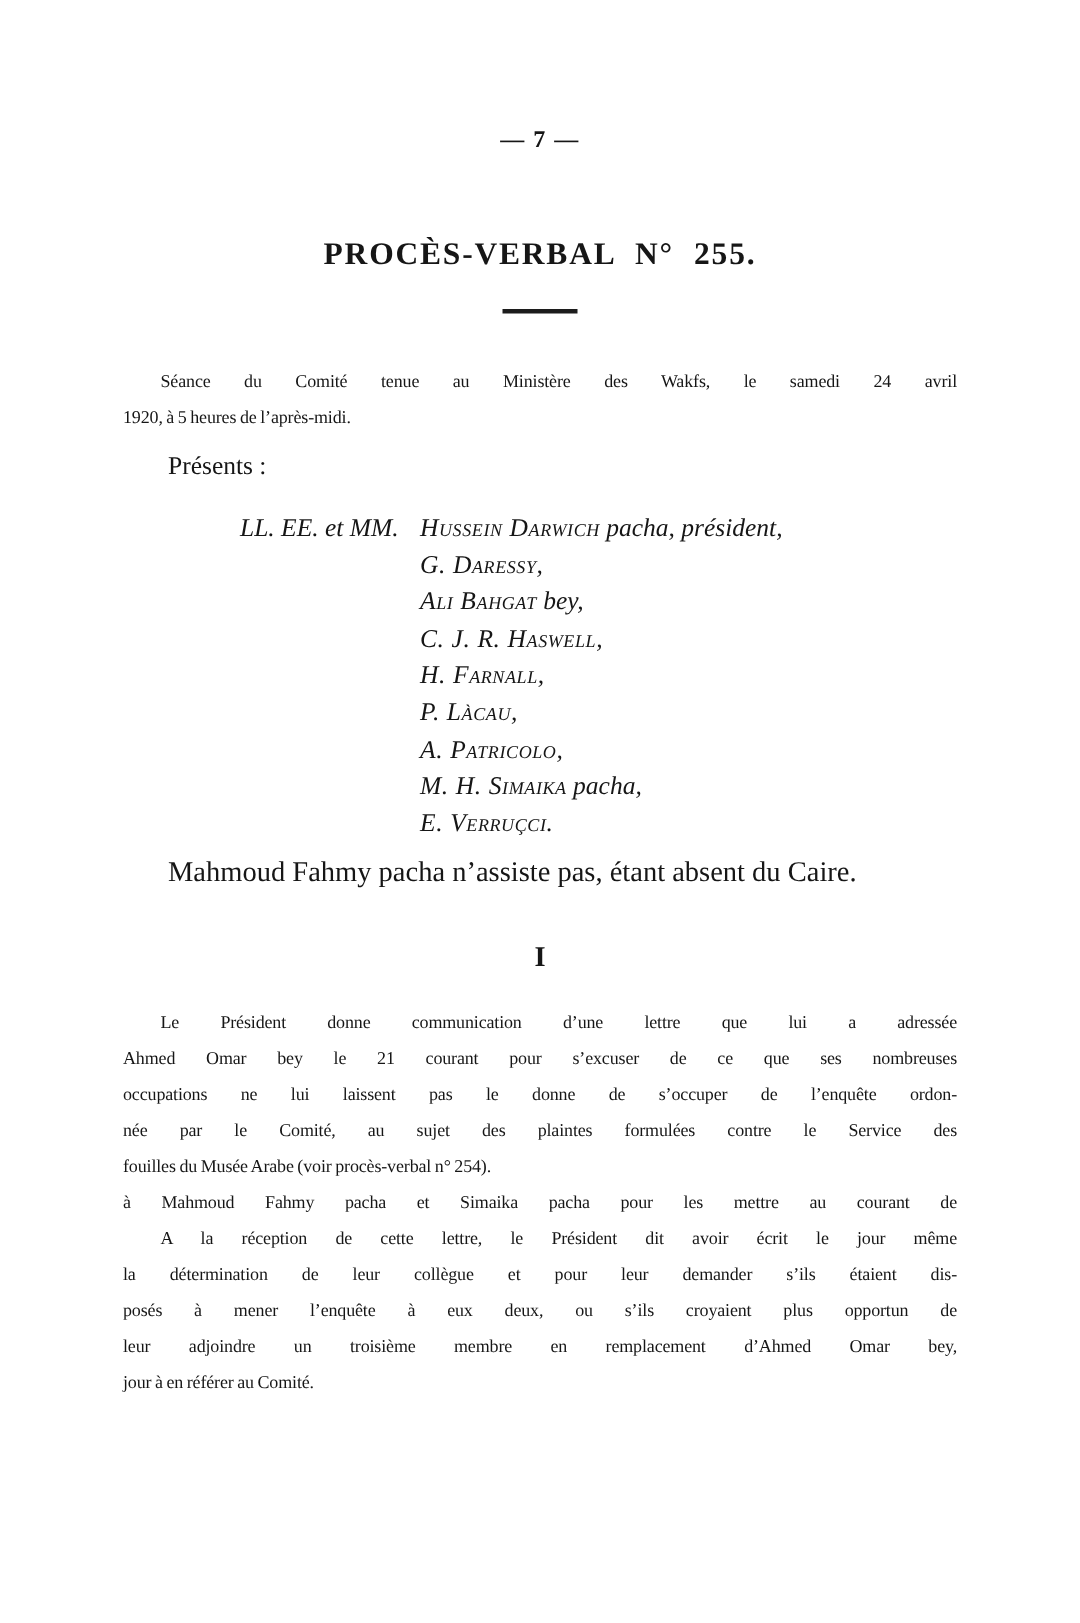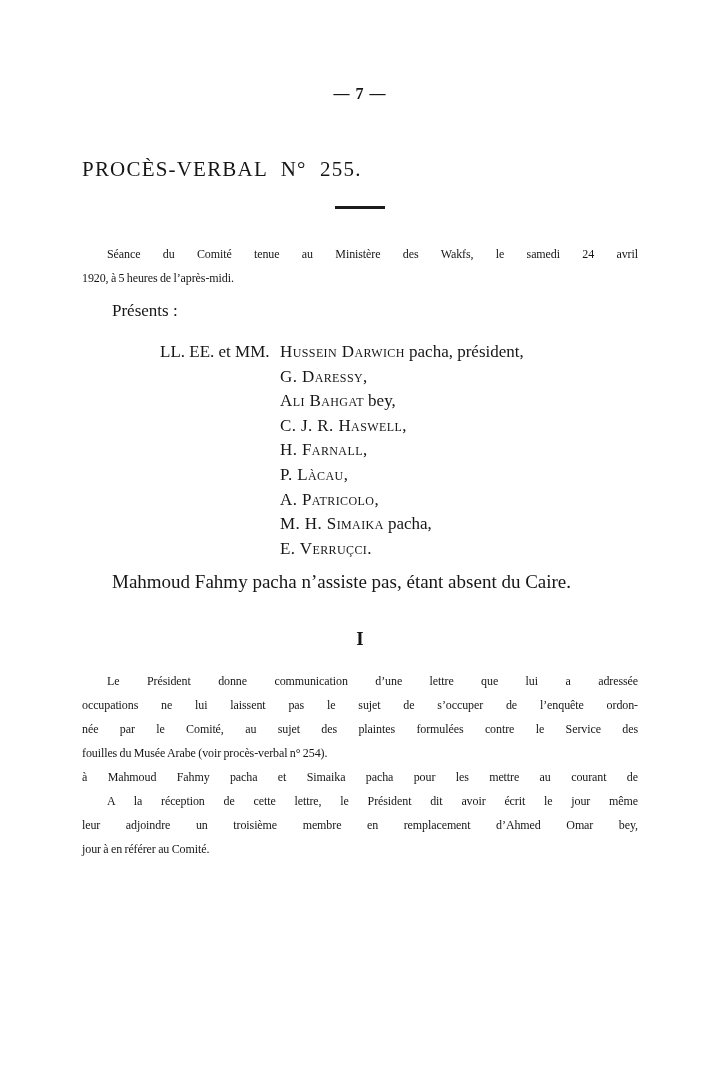--- a/index.html
+++ b/index.html
@@ -26,23 +26,24 @@
     width: 556px;
     text-align: center;
     font-size: 16px;
     line-height: 20px;
     font-weight: bold;
     letter-spacing: 1px;
   }
   .doc-title {
     width: 556px;
     margin-top: 52px;
+    text-align: center;
     font-size: 21px;
     line-height: 26px;
-    font-weight: normal;
+    font-weight: bold;
     letter-spacing: 1.2px;
     word-spacing: 7px;
   }
   .title-rule {
     width: 50px;
     height: 3px;
     background: #1c1c1c;
     margin: 24px auto 0 auto;
   }
   .para { width: 556px; }
@@ -62,20 +63,21 @@
 
   .presents {
     width: 556px;
     margin-top: 10px;
     font-size: 17px;
     line-height: 22px;
   }
   .attendees {
     margin-top: 18px;
     margin-left: 78px; 
+    font-style: italic;
   }
   .att-row {
     font-size: 17px;
     line-height: 24.6px;
     white-space: nowrap;
   }
   .att-prefix {
     display: inline-block;
     width: 120px;
   }
@@ -130,26 +132,29 @@
       <div class="att-row"><span class="att-prefix"></span><span class="att-name">M. H. Simaika</span><span class="att-suffix"> pacha,</span></div>
       <div class="att-row"><span class="att-prefix"></span><span class="att-name">E. Verruçci</span><span class="att-suffix">.</span></div>
     </div>
 
     <div class="absence indent-lg">Mahmoud Fahmy pacha n’assiste pas, étant absent du Caire.</div>
 
     <div class="section-heading">I</div>
 
     <div class="para para-1">
       <div class="bodyline jl indent">Le Président donne communication d’une lettre que lui a adressée</div>
-      <div class="bodyline jl">occupations ne lui laissent pas le sujet de s’occuper de l’enquête ordon-</div>
+      <div class="bodyline jl">Ahmed Omar bey le 21 courant pour s’excuser de ce que ses nombreuses</div>
+      <div class="bodyline jl">occupations ne lui laissent pas le donne de s’occuper de l’enquête ordon-</div>
       <div class="bodyline jl">née par le Comité, au sujet des plaintes formulées contre le Service des</div>
       <div class="bodyline">fouilles du Musée Arabe (voir procès-verbal n° 254).</div>
     </div>
 
     <div class="para para-2">
       <div class="bodyline jl">à Mahmoud Fahmy pacha et Simaika pacha pour les mettre au courant de</div>
       <div class="bodyline jl indent">A la réception de cette lettre, le Président dit avoir écrit le jour même</div>
+      <div class="bodyline jl">la détermination de leur collègue et pour leur demander s’ils étaient dis-</div>
+      <div class="bodyline jl">posés à mener l’enquête à eux deux, ou s’ils croyaient plus opportun de</div>
       <div class="bodyline jl">leur adjoindre un troisième membre en remplacement d’Ahmed Omar bey,</div>
       <div class="bodyline">jour à en référer au Comité.</div>
     </div>
 
   </div>
 </div>
 
 </body></html>

